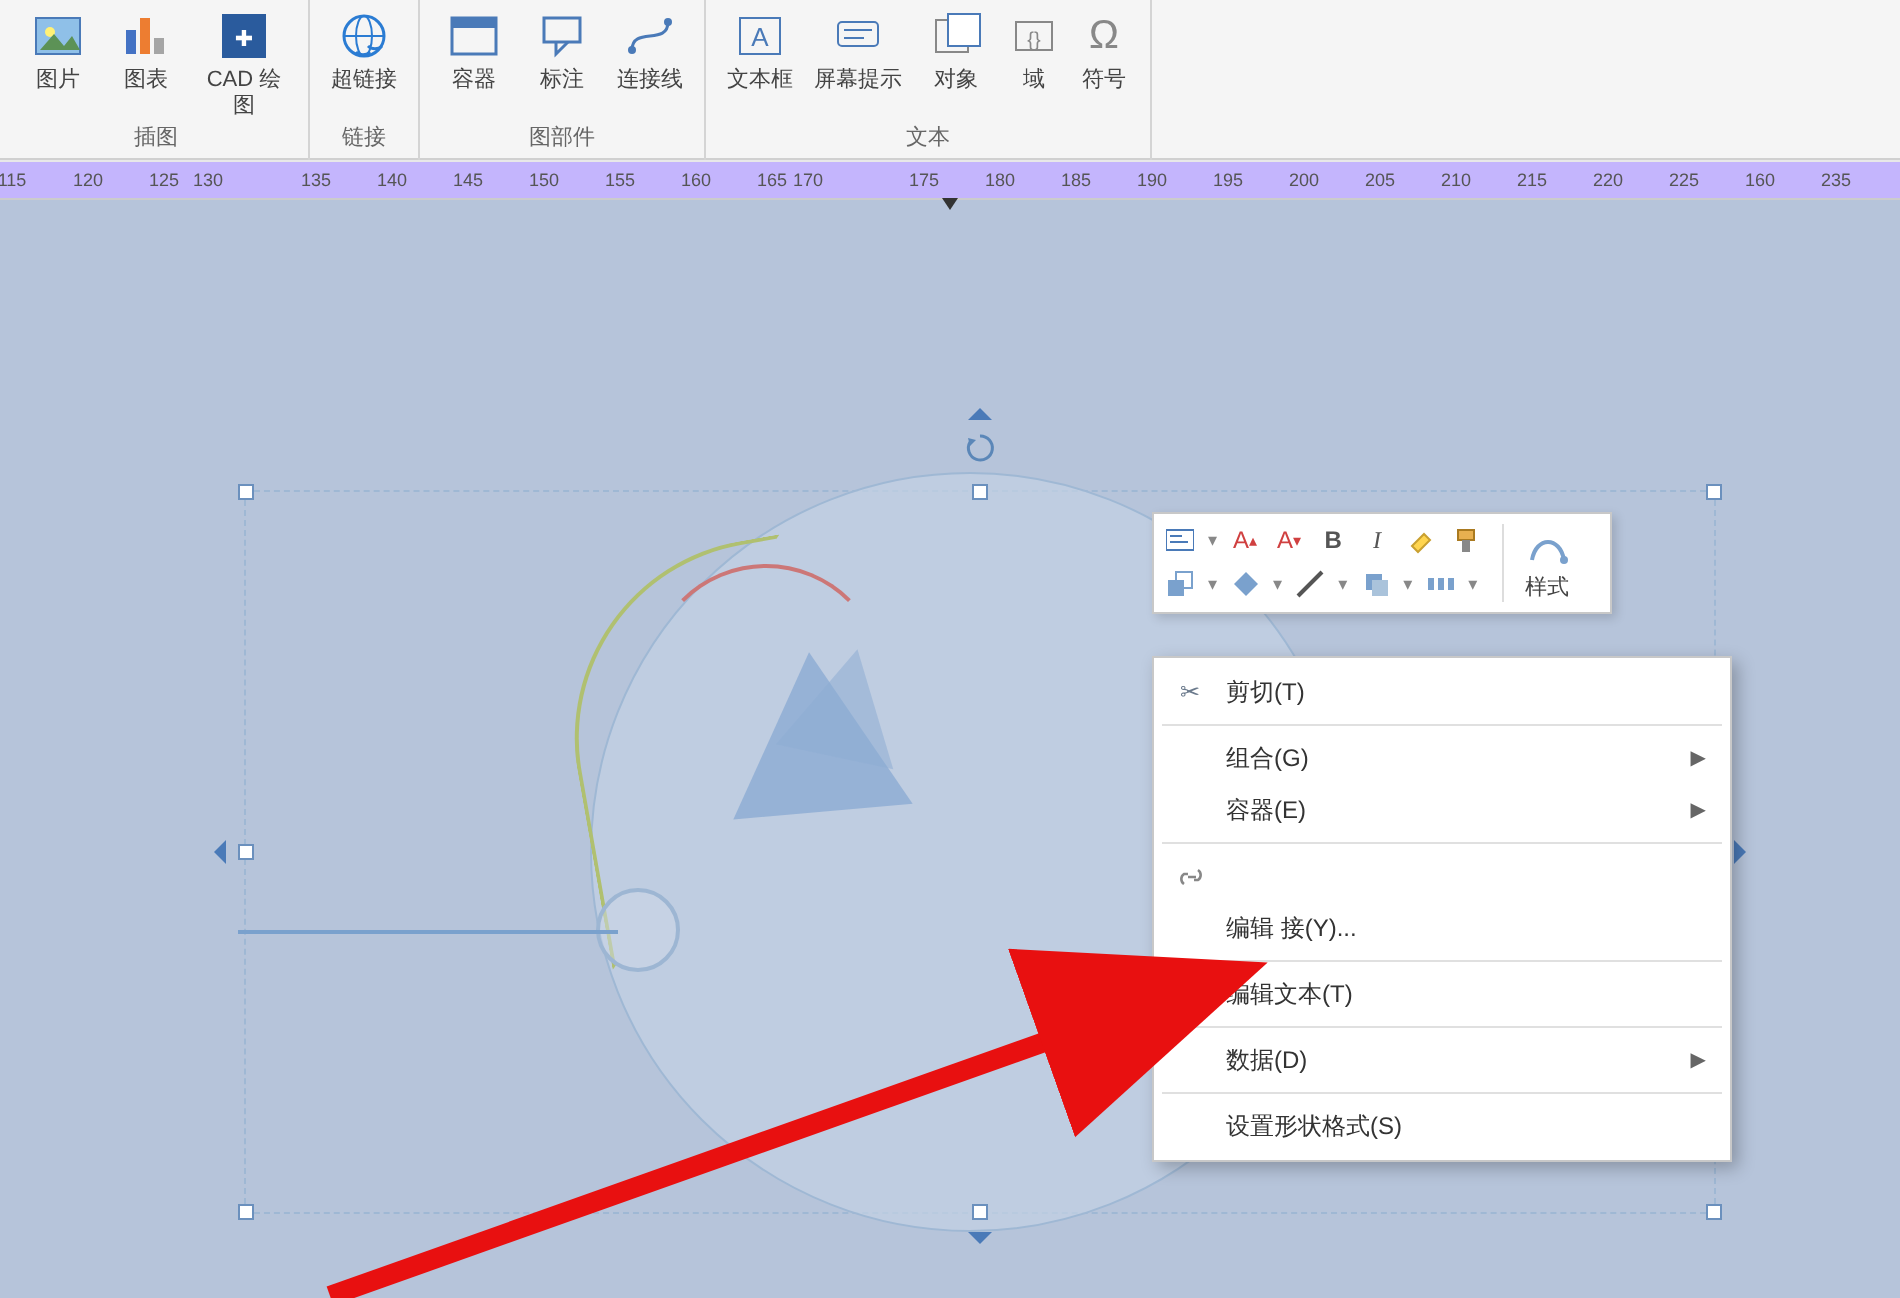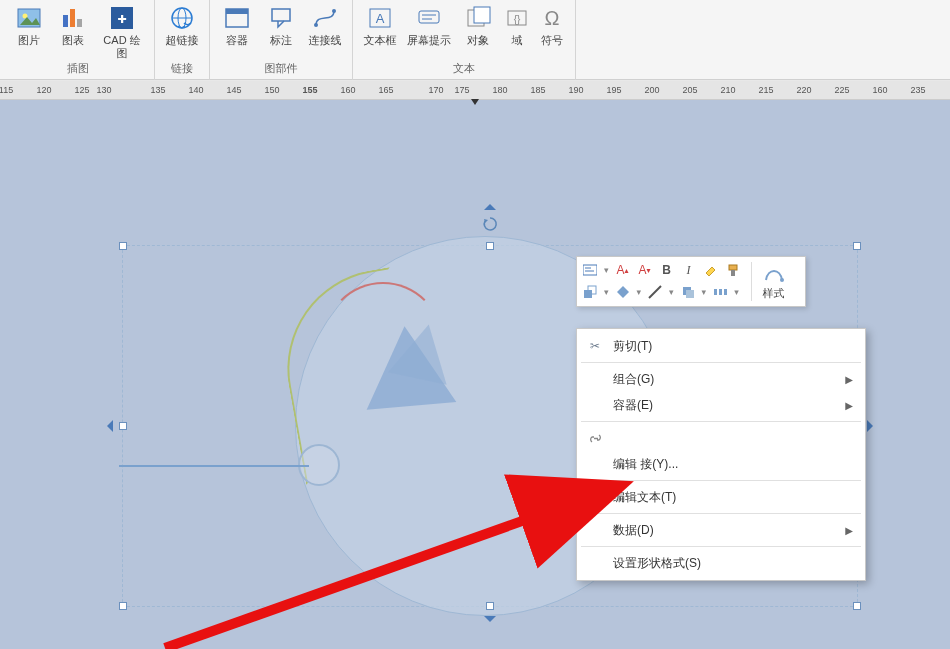--- a/index.html
+++ b/index.html
@@ -8,21 +8,21 @@
   
   .ribbon { position: absolute; left: 0; right: 0; top: 0; height: 80px; background: #f5f5f5; border-bottom: 1px solid #d0d0d0; display: flex; padding-left: 2px; }
   .ribbon-group { border-right: 1px solid #d4d4d4; padding: 2px 8px 2px 8px; display: flex; flex-direction: column; align-items: center; height: 80px; }
   .ribbon-row { display: flex; gap: 6px; align-items: flex-start; }
   .ribbon-btn { display: flex; flex-direction: column; align-items: center; width: 38px; padding: 2px 0 0 0; cursor: pointer; }
   .ribbon-btn .ic { width: 28px; height: 28px; display: flex; align-items: center; justify-content: center; }
   .ribbon-btn .lbl { font-size: 11px; color: #444; text-align: center; line-height: 13px; margin-top: 2px; }
   .ribbon-group-label { font-size: 11px; color: #666; margin-top: auto; padding-bottom: 2px; }
 
   
-  .ruler { position: absolute; top: 80px; left: 0; right: 0; height: 20px; background: #e5e5e5; border-bottom: 1px solid #ccc; font-size: 9px; color: #555; overflow: hidden; }
+  .ruler { position: absolute; top: 80px; left: 0; right: 0; height: 20px; background: #c4b5fd; border-bottom: 1px solid #ccc; font-size: 9px; color: #555; overflow: hidden; }
   .ruler .num { position: absolute; top: 5px; transform: translateX(-50%); }
   .ruler::after{content:"";position:absolute;left:0;right:0;top:0;height:100%;border-top:1px solid #e8e8e8;}
 
   
   .canvas { position: absolute; top: 100px; left: 0; right: 0; bottom: 0; background: #b6c4da; }
   .sel-box { position: absolute; left: 122px; top: 145px; width: 736px; height: 362px; border: 1px dashed #9fb8d4; }
   .handle { position: absolute; width: 8px; height: 8px; background: #fff; border: 1px solid #6b90bd; }
   .handle.nw{left:-4px;top:-4px}.handle.n{left:50%;top:-4px;margin-left:-4px}.handle.ne{right:-4px;top:-4px}
   .handle.w{left:-4px;top:50%;margin-top:-4px}.handle.e{right:-4px;top:50%;margin-top:-4px}
   .handle.sw{left:-4px;bottom:-4px}.handle.s{left:50%;bottom:-4px;margin-left:-4px}.handle.se{right:-4px;bottom:-4px}
@@ -208,24 +208,24 @@
 
 <div class="ruler">
     <span class="num" style="left: 6px;">115</span>
     <span class="num" style="left: 44px;">120</span>
     <span class="num" style="left: 82px;">125</span>
     <span class="num" style="left: 104px;">130</span>
     <span class="num" style="left: 158px;">135</span>
     <span class="num" style="left: 196px;">140</span>
     <span class="num" style="left: 234px;">145</span>
     <span class="num" style="left: 272px;">150</span>
-    <span class="num" style="left: 310px; font-weight: bold;">155</span>
+    <span class="num" style="left: 310px;">155</span>
     <span class="num" style="left: 348px;">160</span>
     <span class="num" style="left: 386px;">165</span>
-    <span class="num" style="left: 436px;">170</span>
+    <span class="num" style="left: 404px;">170</span>
     <span class="num" style="left: 462px;">175</span>
     <span class="num" style="left: 500px;">180</span>
     <span class="num" style="left: 538px;">185</span>
     <span class="num" style="left: 576px;">190</span>
     <span class="num" style="left: 614px;">195</span>
     <span class="num" style="left: 652px;">200</span>
     <span class="num" style="left: 690px;">205</span>
     <span class="num" style="left: 728px;">210</span>
     <span class="num" style="left: 766px;">215</span>
     <span class="num" style="left: 804px;">220</span>

